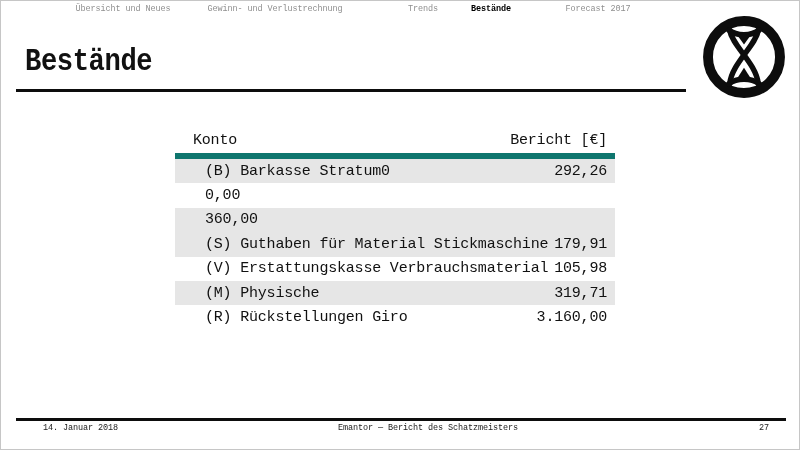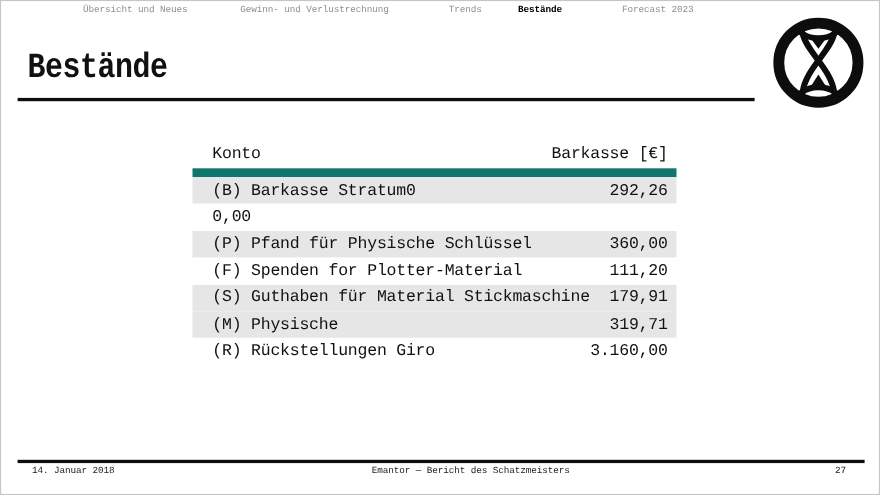--- a/index.html
+++ b/index.html
@@ -22,47 +22,47 @@
   .page-title{
     position:absolute;left:24px;top:42px;margin:0;
     font-size:32px;font-weight:700;letter-spacing:-0.5px;line-height:38px;
     transform:scaleX(0.85);transform-origin:left center;white-space:nowrap;
   }
   .title-rule{position:absolute;left:15px;top:88px;width:670px;height:3px;background:#0d0d0d;}
   
   .table{position:absolute;left:174px;top:120px;width:440px;font-size:15px;letter-spacing:-0.2px;}
   .thead{
     display:flex;justify-content:space-between;align-items:flex-end;
-    height:28px;padding:0 8px 4px 18px;border-bottom:8px solid #0f766e;
+    height:28px;padding:0 8px 4px 18px;border-bottom:6px solid #0f766e;
   }
   .trow{
     display:flex;justify-content:space-between;align-items:center;
-    height:24.4px;padding:0 8px 0 18px;box-sizing:border-box;
+    height:24.4px;padding:0 8px 0 30px;box-sizing:border-box;
   }
   .trow.alt{background:var(--row-alt,#e6e6e6);}
   .trow .guthaben{text-align:right;white-space:nowrap;}
   .trow .konto{white-space:nowrap;}
   
   .footer-rule{position:absolute;left:15px;top:417px;width:770px;height:3px;background:#0d0d0d;}
   .footer-text{position:absolute;top:422px;font-size:8.5px;color:#222;letter-spacing:-0.1px;}
-  .footer-date{left:28px;}
+  .footer-date{left:42px;}
   .footer-center{left:12px;right:0;text-align:center;padding-left:44px;}
   .footer-page{right:30px;text-align:right;}
 </style>
 </head>
 <body>
 
 <div class="slide">
 
   <nav>
     <span class="nav-item" style="left:122px">Übersicht und Neues</span>
-    <span class="nav-item" style="left:285px">Gewinn- und Verlustrechnung</span>
+    <span class="nav-item" style="left:274px">Gewinn- und Verlustrechnung</span>
     <span class="nav-item" style="left:422px">Trends</span>
     <span class="nav-item active" style="left:490px">Bestände</span>
-    <span class="nav-item" style="left:597px">Forecast 2023</span>
+    <span class="nav-item" style="left:597px">Forecast 2017</span>
   </nav>
 
   <div class="logo">
     <svg viewBox="0 0 100 100" aria-hidden="true">
       <circle cx="50" cy="50" r="40" fill="none" stroke="#0d0d0d" stroke-width="11"></circle>
       <g stroke="#0d0d0d" stroke-width="6" fill="none" stroke-linecap="round">
         <path d="M33,20 C42,27 58,27 67,20"></path>
         <path d="M34,20 C37,38 63,56 66,80"></path>
         <path d="M66,20 C63,38 37,56 34,80"></path>
         <path d="M33,80 C42,73 58,73 67,80"></path>
@@ -71,41 +71,40 @@
       <path d="M50,62 L59,76 L41,76 Z" fill="#0d0d0d"></path>
     </svg>
   </div>
 
   <h1 class="page-title">Bestände</h1>
   <div class="title-rule"></div>
 
   <div class="table">
     <div class="thead">
       <span>Konto</span>
-      <span>Barkasse [€]</span>
+      <span>Bericht [€]</span>
     </div>
     <div class="tbody" id="tbody">
         <div class="trow alt">
           <span class="konto">(B) Barkasse Stratum0</span>
           <span class="guthaben">292,26</span>
         </div>
         <div class="trow">
           <span class="guthaben">0,00</span>
         </div>
         <div class="trow alt">
-          <span class="konto">(P) Pfand für Physische Schlüssel</span>
           <span class="guthaben">360,00</span>
-        </div>
-        <div class="trow">
-          <span class="konto">(F) Spenden for Plotter-Material</span>
-          <span class="guthaben">111,20</span>
         </div>
         <div class="trow alt">
           <span class="konto">(S) Guthaben für Material Stickmaschine</span>
           <span class="guthaben">179,91</span>
+        </div>
+        <div class="trow">
+          <span class="konto">(V) Erstattungskasse Verbrauchsmaterial</span>
+          <span class="guthaben">105,98</span>
         </div>
         <div class="trow alt">
           <span class="konto">(M) Physische</span>
           <span class="guthaben">319,71</span>
         </div>
         <div class="trow">
           <span class="konto">(R) Rückstellungen Giro</span>
           <span class="guthaben">3.160,00</span>
         </div>
       </div>

